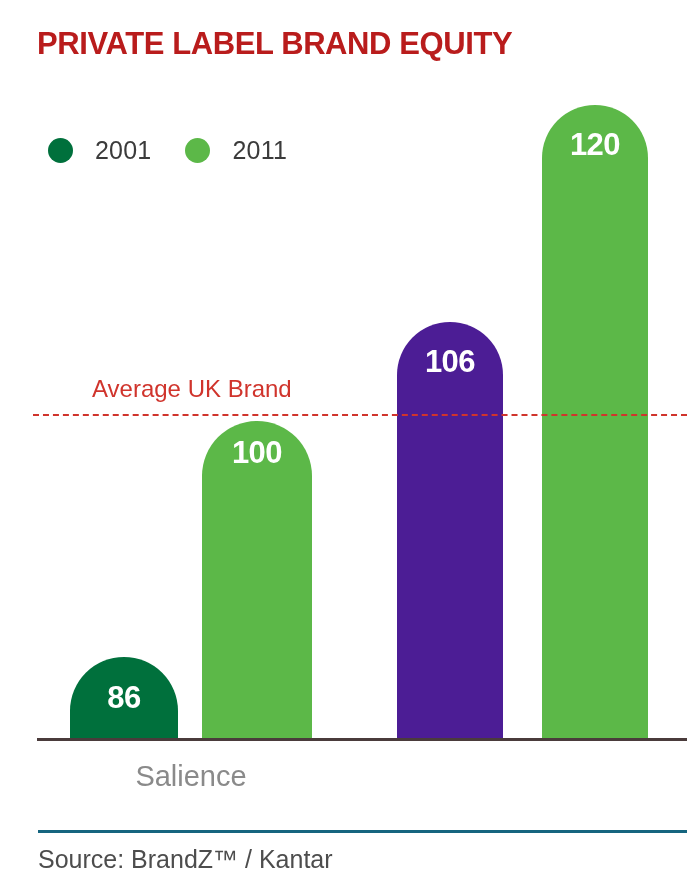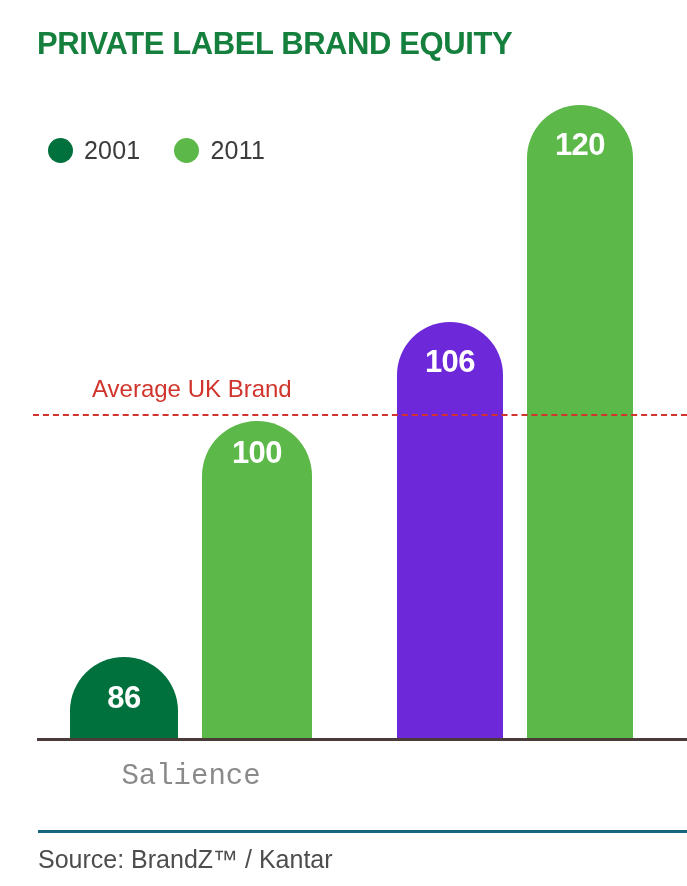--- a/index.html
+++ b/index.html
@@ -20,38 +20,38 @@
   }
 
   
   #chart-title {
     position: absolute;
     left: 37px;
     top: 26px;
     font-size: 31px;
     font-weight: bold;
     letter-spacing: -0.4px;
-    color: #15803d;
+    color: #b91c1c;
     font-family: "Liberation Sans", sans-serif;
     white-space: nowrap;
   }
 
   
   #legend {
     position: absolute;
     left: 48px;
     top: 136px;
     display: flex;
     align-items: center;
     gap: 34px;
   }
   .legend-item {
     display: flex;
     align-items: center;
-    gap: 11px;
+    gap: 22px;
   }
   .legend-swatch {
     width: 25px;
     height: 25px;
     border-radius: 50%;
     display: block;
   }
   .legend-label {
     font-size: 25px;
     color: #3b3b3b;
@@ -107,21 +107,21 @@
     left: 37px;
     right: 0;
     height: 3px;
     background: #4a3b3b;
   }
   .category-label {
     position: absolute;
     text-align: center;
     font-size: 29px;
     color: #8a8a8a;
-    font-family: Liberation Mono, monospace;
+    font-family: Liberation Sans, sans-serif;
     white-space: nowrap;
   }
 
   
   #footer-rule {
     position: absolute;
     left: 38px;
     right: 0;
     top: 830px;
     height: 3px;
@@ -156,24 +156,24 @@
   </div>
 
   <div id="plot">
 
     <div class="bar" id="bar-0" style="left: 70px; top: 657px; width: 108px; height: 81px; background: rgb(0, 112, 60); border-top-left-radius: 54px; border-top-right-radius: 54px;">
       <span class="bar-value" style="top: 23px;">86</span>
     </div>
     <div class="bar" id="bar-1" style="left: 202px; top: 421px; width: 110px; height: 317px; background: rgb(92, 184, 72); border-top-left-radius: 55px; border-top-right-radius: 55px;">
       <span class="bar-value" style="top: 14px; text-align: center;">100</span>
     </div>
-    <div class="bar" id="bar-2" style="left: 397px; top: 322px; width: 106px; height: 416px; background: #6d28d9; border-top-left-radius: 53px; border-top-right-radius: 53px;">
+    <div class="bar" id="bar-2" style="left: 397px; top: 322px; width: 106px; height: 416px; background: #4c1d95; border-top-left-radius: 53px; border-top-right-radius: 53px;">
       <span class="bar-value" style="top: 22px;">106</span>
     </div>
-    <div class="bar" id="bar-3" style="left: 527px; top: 105px; width: 106px; height: 633px; background: rgb(92, 184, 72); border-top-left-radius: 53px; border-top-right-radius: 53px;">
+    <div class="bar" id="bar-3" style="left: 542px; top: 105px; width: 106px; height: 633px; background: rgb(92, 184, 72); border-top-left-radius: 53px; border-top-right-radius: 53px;">
       <span class="bar-value" style="top: 22px;">120</span>
     </div>
 
     <div id="average-line-label" style="top: 375px;">Average UK Brand</div>
     <div id="average-line" style="top: 414px;"></div>
 
     <div id="axis-line" style="top: 738px;"></div>
 
     <div class="category-label" id="cat-0" style="left: 70px; width: 242px; top: 760px;">Salience</div>
   </div>

